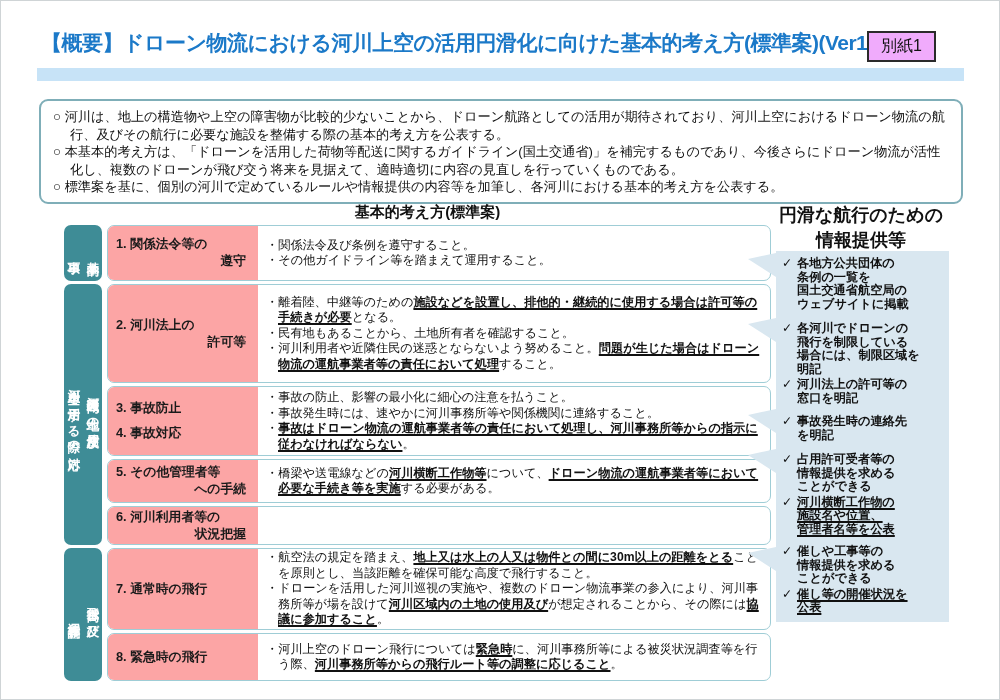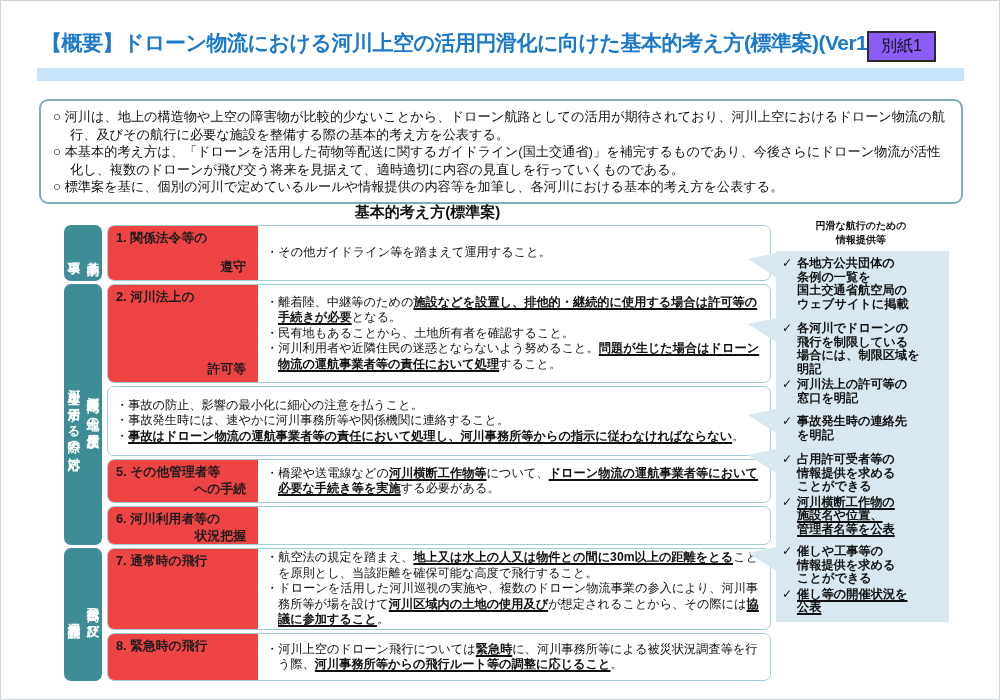--- a/index.html
+++ b/index.html
@@ -1,37 +1,37 @@
 <!DOCTYPE html>
 <html lang="ja"><head>
 <meta charset="utf-8">
 <style>
   html,body{margin:0;padding:0;background:#fff;}
   body{font-family:"Liberation Sans","DejaVu Sans",sans-serif;color:#111;}
   .frame{position:relative;width:1000px;height:700px;background:#fff;border:1px solid #cfd4d6;box-sizing:border-box;overflow:hidden;}
 
   .title{position:absolute;left:40px;top:28px;font-size:21px;font-weight:bold;color:#1B79C8;letter-spacing:-0.5px;white-space:nowrap;}
-  .badge{position:absolute;left:866px;top:30px;border:2px solid #2b2b2b;background:#8b5cf6;padding:3px 12px;font-size:16px;color:#111;}
+  .badge{position:absolute;left:866px;top:30px;border:2px solid #2b2b2b;background:#f0abfc;padding:3px 12px;font-size:16px;color:#111;}
   .bar{position:absolute;left:36px;top:67px;width:927px;height:13px;background:#C7E3F7;}
 
   .intro{position:absolute;left:38px;top:98px;width:924px;box-sizing:border-box;border:2px solid #7FAEB8;border-radius:9px;background:#fff;padding:7px 12px 6px 12px;font-size:13.2px;line-height:17.6px;}
   .ibullet{padding-left:17px;text-indent:-17px;}
 
   .main-title{position:absolute;left:94px;top:202px;width:665px;text-align:center;font-size:15px;font-weight:bold;}
-  .right-title{position:absolute;left:770px;top:202px;width:180px;text-align:center;font-size:10px;font-weight:bold;line-height:1.4;white-space:pre-line;margin-top:16px;}
+  .right-title{position:absolute;left:770px;top:202px;width:180px;text-align:center;font-size:18px;font-weight:bold;line-height:1.4;white-space:pre-line;}
 
   .grid{position:absolute;left:63px;top:224px;width:707px;display:grid;grid-template-columns:38px 664px;column-gap:5px;grid-template-rows:56px 99px 70px 44px 39px 82px 48px;row-gap:3px;}
   .sb{background:#3E8C96;color:#fff;border-radius:7px;writing-mode:vertical-rl;text-orientation:upright;display:flex;flex-direction:column;justify-content:center;align-items:center;font-size:12.5px;font-weight:bold;letter-spacing:1px;grid-column:1;}
   .sb .sbline{margin:0 1px;}
   .sb1{grid-row:1;}
   .sb2{grid-row:2/6;}
   .sb3{grid-row:6/8;}
 
   .row{grid-column:2;display:flex;border:1.5px solid #9FCDD6;border-radius:7px;background:#fff;overflow:hidden;box-sizing:border-box;}
-  .label{width:150px;flex:0 0 150px;background:#ef4444;padding:4px 8px;box-sizing:border-box;display:flex;flex-direction:column;justify-content:space-between;font-size:12.8px;font-weight:600;color:#1b1b1b;line-height:1.3;}
+  .label{width:150px;flex:0 0 150px;background:#fca5a5;padding:4px 8px;box-sizing:border-box;display:flex;flex-direction:column;justify-content:center;font-size:12.8px;font-weight:600;color:#1b1b1b;line-height:1.3;}
   .label.wrap .lline:nth-child(2){text-align:right;padding-right:4px;}
   .label.list .lline{margin:4px 0;}
   .content{flex:1;display:flex;flex-direction:column;justify-content:center;padding:3px 9px 3px 8px;font-size:12.2px;line-height:15.5px;}
   .item{padding-left:12px;text-indent:-12px;}
   .em{font-weight:bold;text-decoration:underline;text-underline-offset:2px;text-decoration-thickness:1.5px;}
 
   .right-col{position:absolute;left:775px;top:0;width:173px;height:700px;}
   .rblock{position:absolute;left:0;width:173px;box-sizing:border-box;background:#D9E7F0;padding:4px 5px 5px 6px;font-size:12.2px;line-height:13.6px;font-weight:600;}
   .rblock::before{content:"";position:absolute;top:var(--tt,2px);right:100%;width:0;height:0;border-style:solid;border-width:6px 28px 18px 0;border-color:transparent #D9E7F0 transparent transparent;}
   .ritem{display:flex;margin:2px 0;}
@@ -69,35 +69,40 @@
     <div class="sb sb3">
         <div class="sbline">飛行高さ及び</div>
         <div class="sbline">運行調整</div>
       </div>
   <div class="row" style="grid-row: 1;">
         <div class="label wrap">
           <div class="lline">1. 関係法令等の</div>
           <div class="lline">遵守</div>
         </div>
         <div class="content">
+          <div class="item"><span>・</span><span>関係法令及び条例を遵守すること。</span></div>
           <div class="item"><span>・</span><span>その他ガイドライン等を踏まえて運用すること。</span></div>
         </div>
       </div>
       <div class="row" style="grid-row: 2;">
         <div class="label wrap">
           <div class="lline">2. 河川法上の</div>
           <div class="lline">許可等</div>
         </div>
         <div class="content">
           <div class="item"><span>・</span><span>離着陸、中継等のための</span><span class="em">施設などを設置し、排他的・継続的に使用する場合は許可等の手続きが必要</span><span>となる。</span></div>
           <div class="item"><span>・</span><span>民有地もあることから、土地所有者を確認すること。</span></div>
           <div class="item"><span>・</span><span>河川利用者や近隣住民の迷惑とならないよう努めること。</span><span class="em">問題が生じた場合はドローン物流の運航事業者等の責任において処理</span><span>すること。</span></div>
         </div>
       </div>
       <div class="row" style="grid-row: 3;">
+        <div class="label list">
+          <div class="lline">3. 事故防止</div>
+          <div class="lline">4. 事故対応</div>
+        </div>
         <div class="content">
           <div class="item"><span>・</span><span>事故の防止、影響の最小化に細心の注意を払うこと。</span></div>
           <div class="item"><span>・</span><span>事故発生時には、速やかに河川事務所等や関係機関に連絡すること。</span></div>
           <div class="item"><span>・</span><span class="em">事故はドローン物流の運航事業者等の責任において処理し、河川事務所等からの指示に従わなければならない</span><span>。</span></div>
         </div>
       </div>
       <div class="row" style="grid-row: 4;">
         <div class="label wrap">
           <div class="lline">5. その他管理者等</div>
           <div class="lline">への手続</div>

